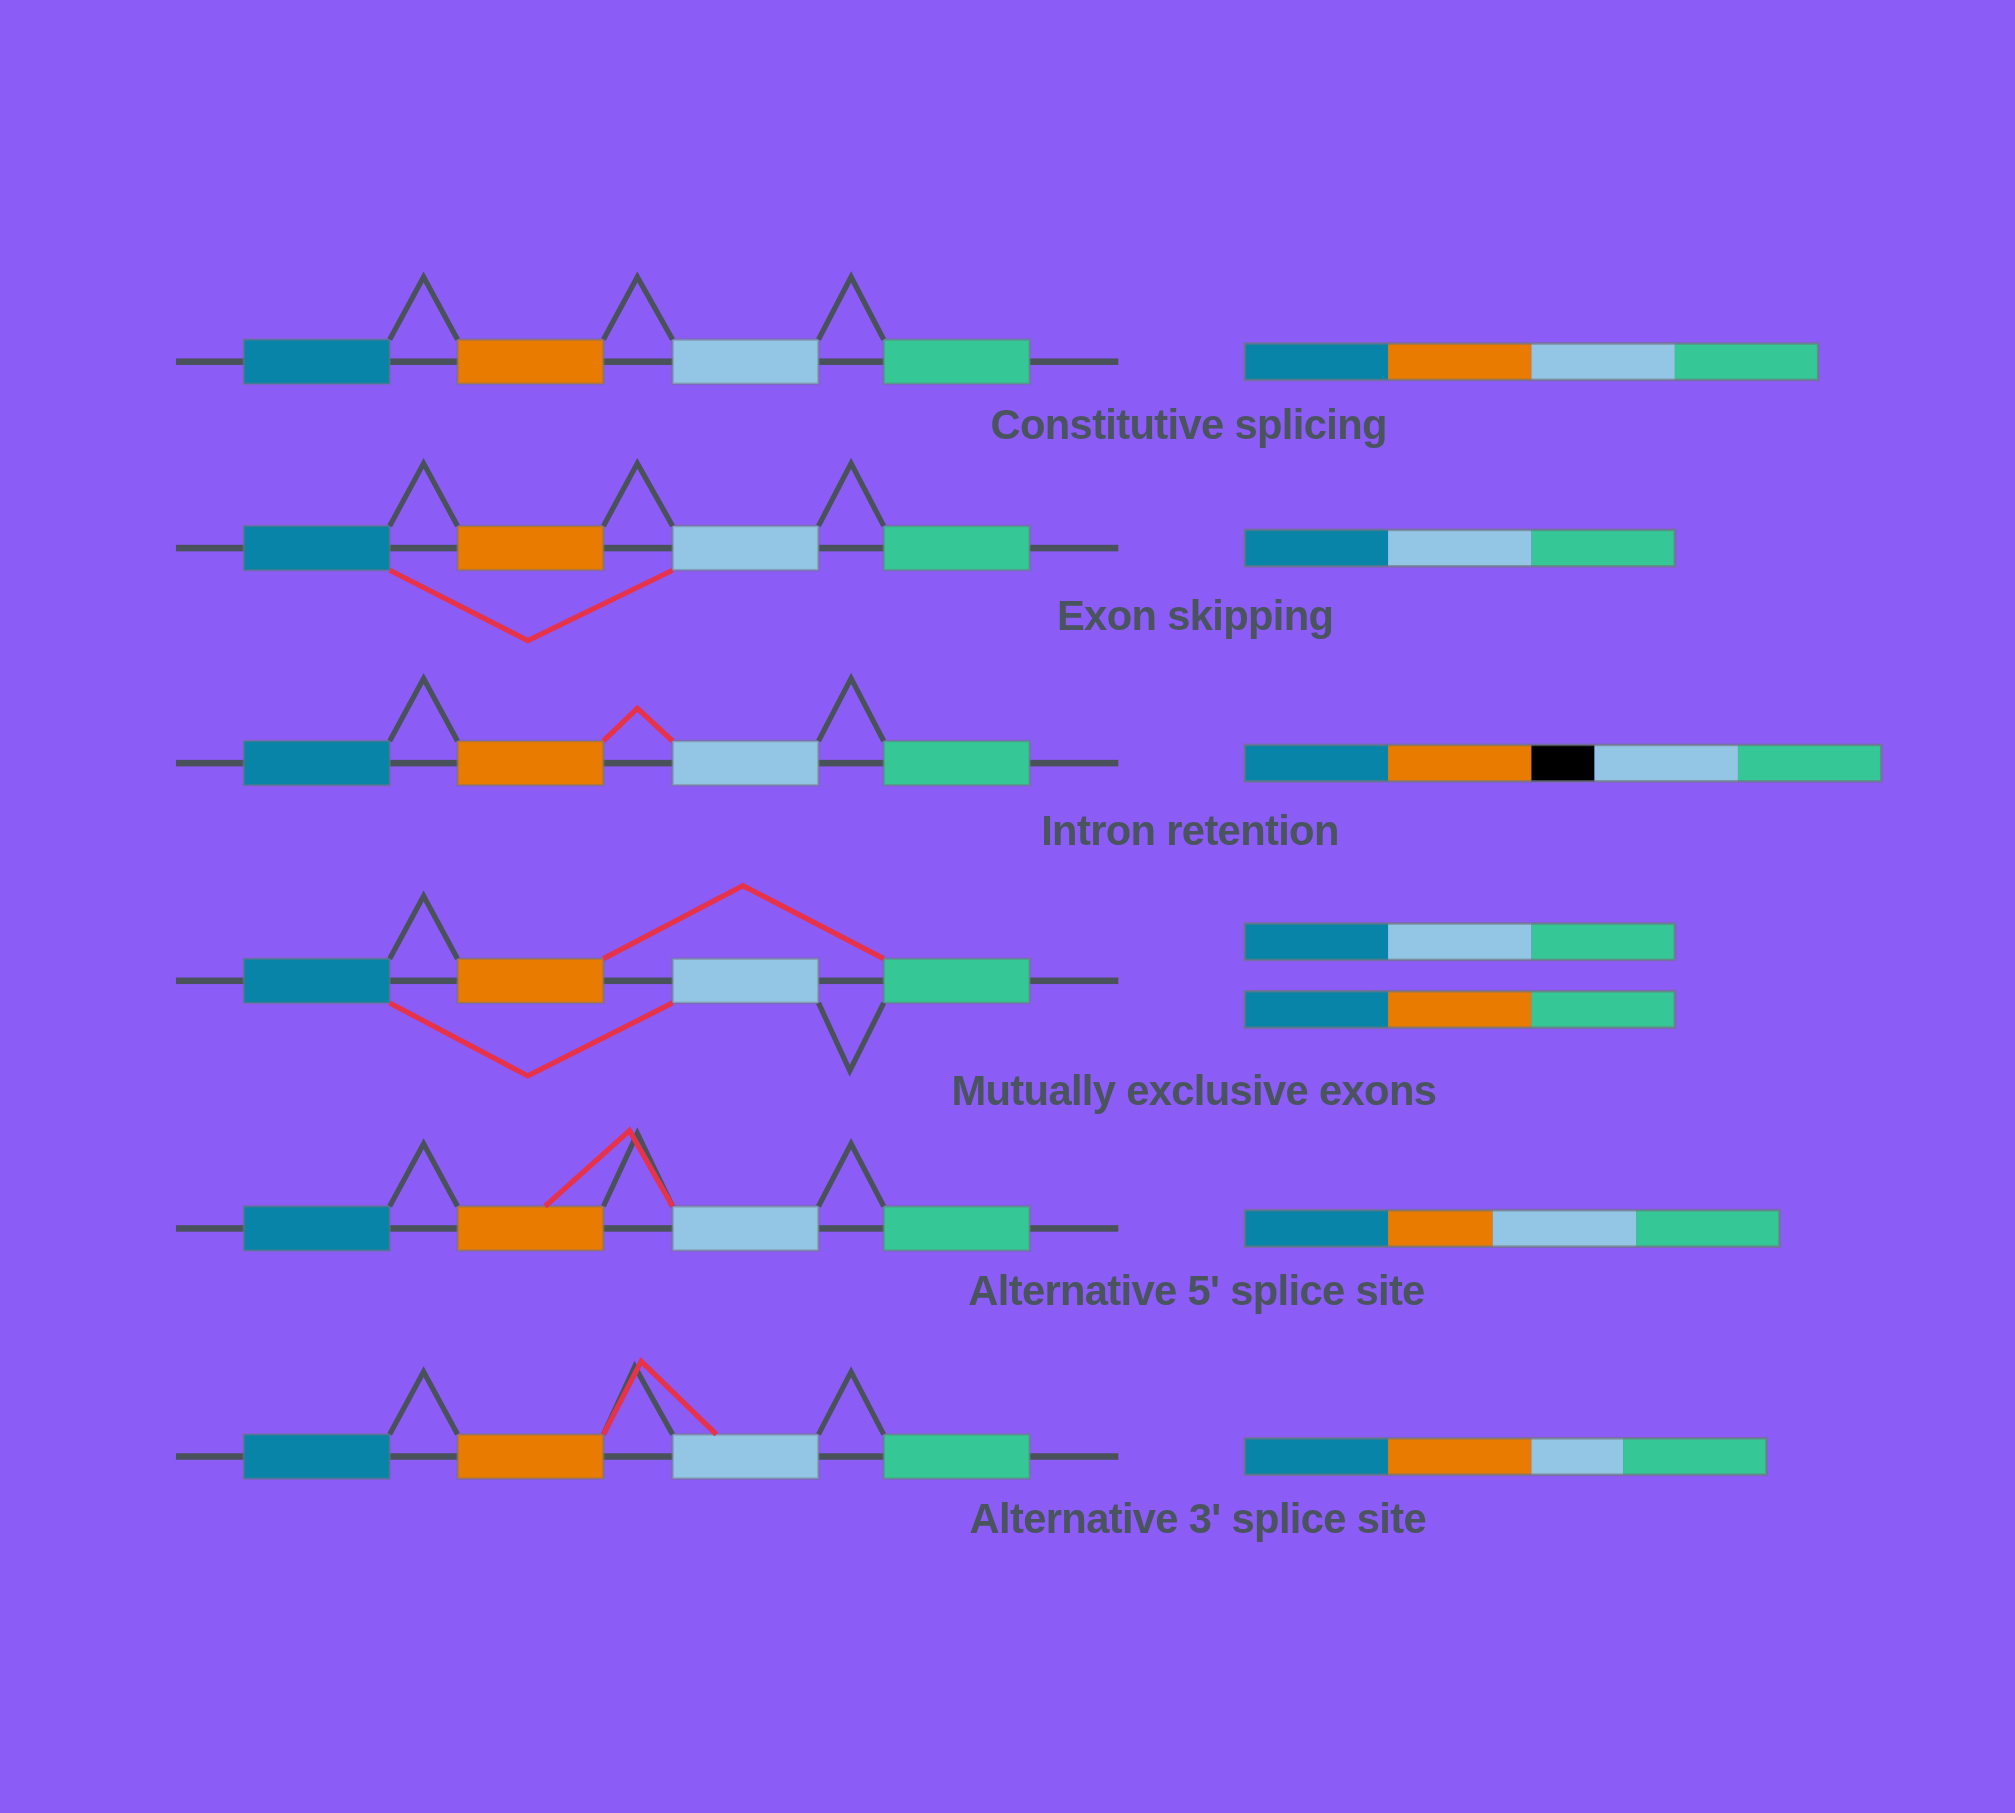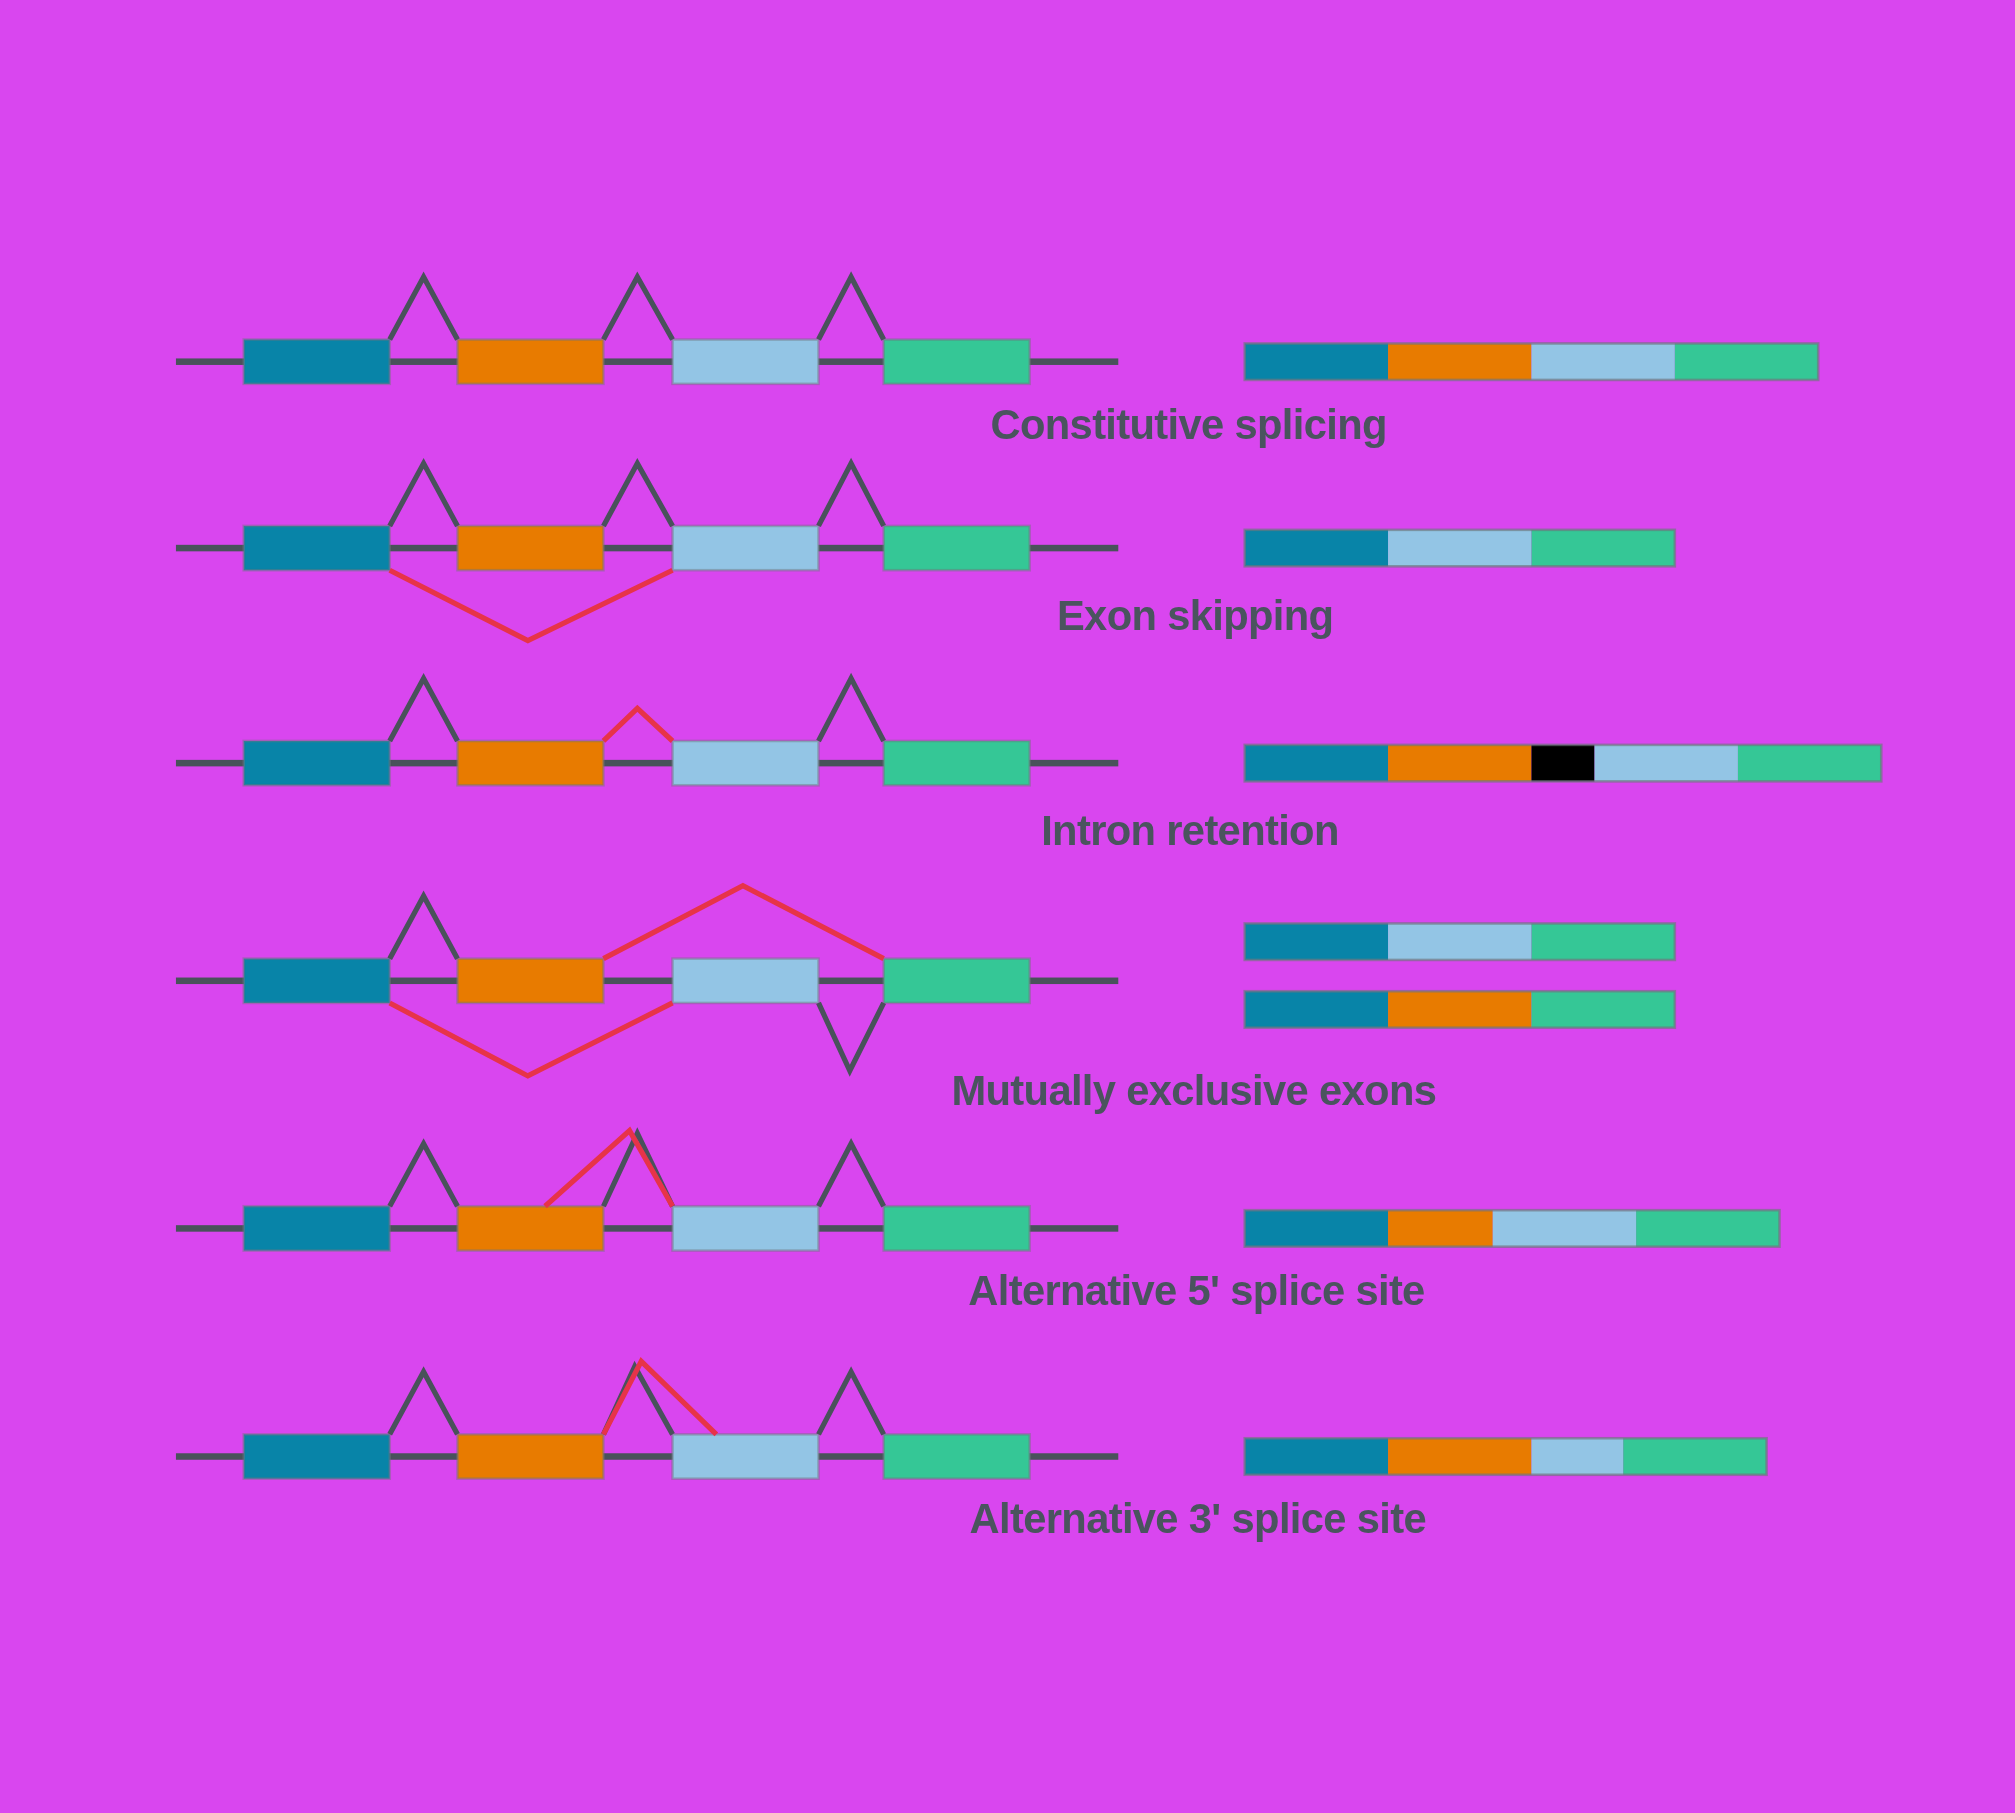--- a/index.html
+++ b/index.html
@@ -1,16 +1,16 @@
 <!DOCTYPE html>
 <html style="font-size:6.4px"><head>
 <meta charset="utf-8">
 <style>
   html,body{margin:0;padding:0;background:#ffffff;width:100%;height:100%;}
-  #stage{position:fixed;inset:0;background:#d946ef;}
+  #stage{position:fixed;inset:0;background:#8b5cf6;}
   svg{width:100%;height:100%;display:block;}
   .lbl{
     font-family:"Liberation Sans", sans-serif;
     font-weight:bold;
     font-size:32px;
     letter-spacing:-0.5px;
     fill:#4A545E;
     text-anchor:middle;
   }
 </style>

